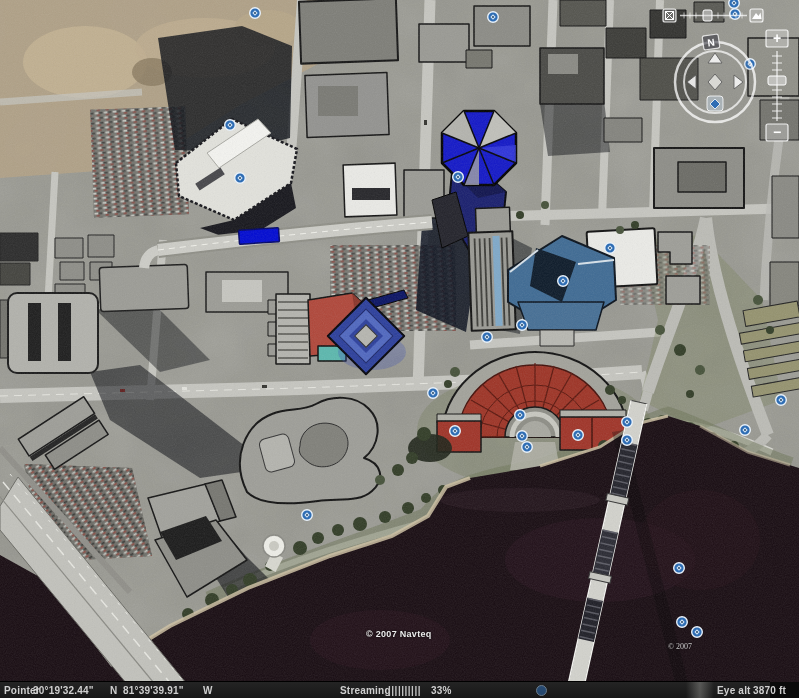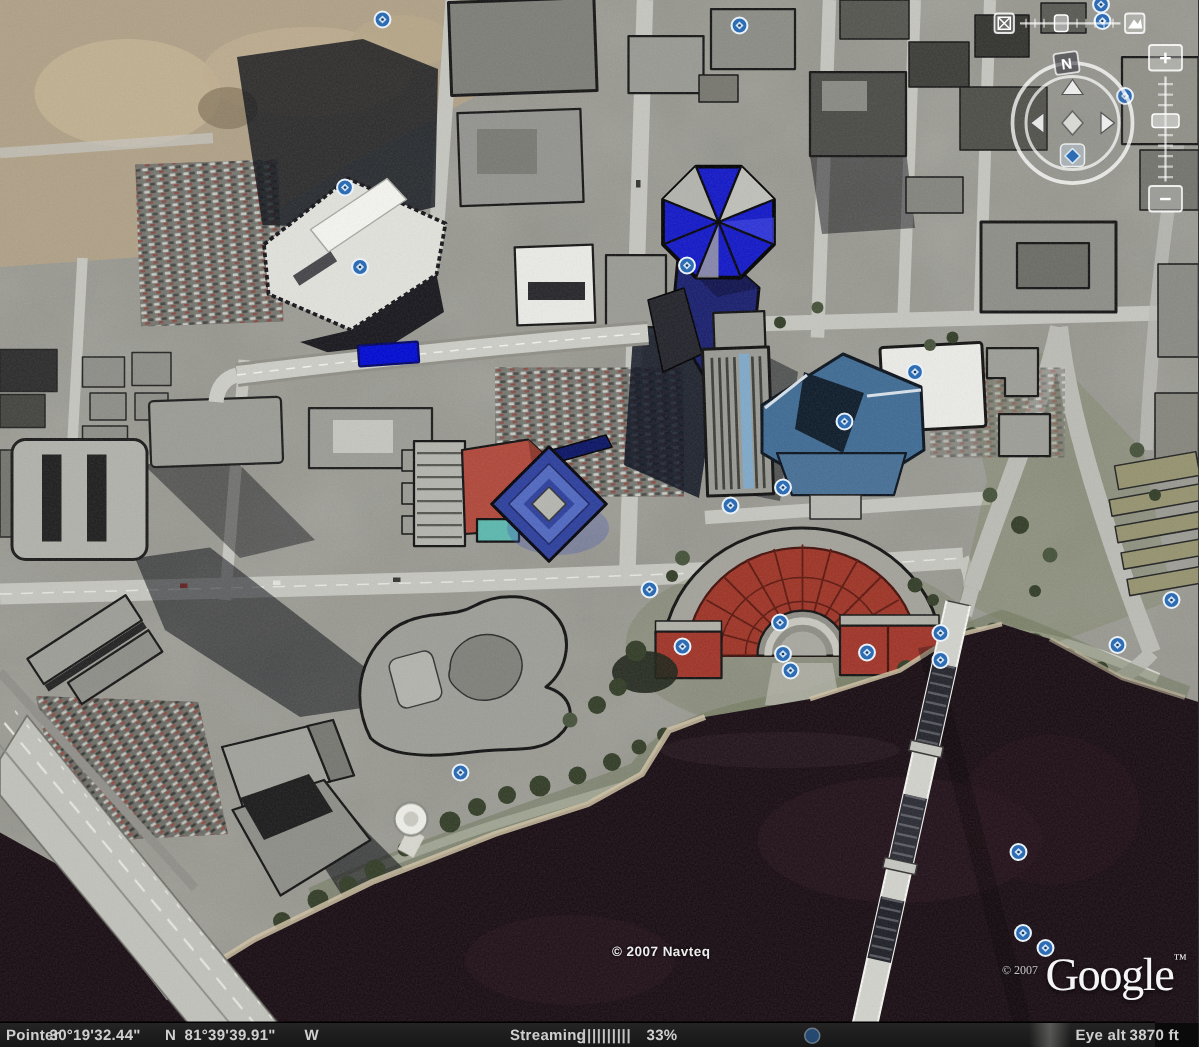--- a/index.html
+++ b/index.html
@@ -1,21 +1,21 @@
 <!DOCTYPE html>
 <html><head>
 <meta charset="utf-8">
 <style>
   html,body{margin:0;padding:0;background:#000;}
   #screen{position:relative;width:799px;height:698px;overflow:hidden;background:#0a0a0a;
           font-family:"Liberation Sans",sans-serif;}
   #map-svg{position:absolute;left:0;top:0;display:block;}
   
   .navteq{position:absolute;left:366px;top:629px;font-size:9px;font-weight:bold;
-          color:#ededed;text-shadow:0 0 2px #000;letter-spacing:.3px;margin-left:42px;}
+          color:#ededed;text-shadow:0 0 2px #000;letter-spacing:.3px;}
   .copy-partial{position:absolute;left:668px;top:642px;font-size:8px;color:#e4e4e4;
           opacity:.85;text-shadow:0 0 2px #000;font-family:Liberation Serif, serif;}
   .glogo{position:absolute;left:697px;top:634px;color:rgba(255,255,255,.96);
          font-family:"Liberation Serif",serif;font-size:31px;font-weight:normal;
          letter-spacing:-1px;text-shadow:0 1px 3px rgba(0,0,0,.8);line-height:1;}
   .glogo sup{font-size:9px;letter-spacing:0;vertical-align:18px;}
   
   .statusbar{position:absolute;left:0;top:681px;width:770px;height:17px;
              background:linear-gradient(#242424,#161616);border-top:1px solid #000;}
   .statusbar .lightpatch{position:absolute;left:686px;top:0;width:28px;height:17px;
@@ -627,21 +627,20 @@
       </g>
       <rect x="768" y="76" width="18" height="9" rx="2" fill="rgba(230,230,230,0.55)" stroke="#fff" stroke-width="1"></rect>
       <rect x="766" y="124" width="22" height="17" rx="2" fill="rgba(235,235,235,0.32)" stroke="rgba(255,255,255,0.85)" stroke-width="1.2"></rect>
       <text x="777" y="137" text-anchor="middle" font-size="14" font-weight="bold" fill="#fff" font-family="Liberation Sans, sans-serif">−</text>
     </g>
   </g>
 </svg>
 
 <div class="navteq">© 2007 Navteq</div>
 <div class="copy-partial">© 2007</div>
-<div class="glogo"><span>Google</span><sup>™</sup></div>
 
 <div class="statusbar">
   <div class="lightpatch"></div>
   <span class="sb" style="left:4px">Pointer</span>
   <span class="sb" style="left:33px">30°19'32.44"</span>
   <span class="sb" style="left:110px">N</span>
   <span class="sb" style="left:123px">81°39'39.91"</span>
   <span class="sb" style="left:203px">W</span>
   <span class="sb" style="left:340px">Streaming</span>
   <span class="sb bars" style="left:388px">||||||||||</span>

